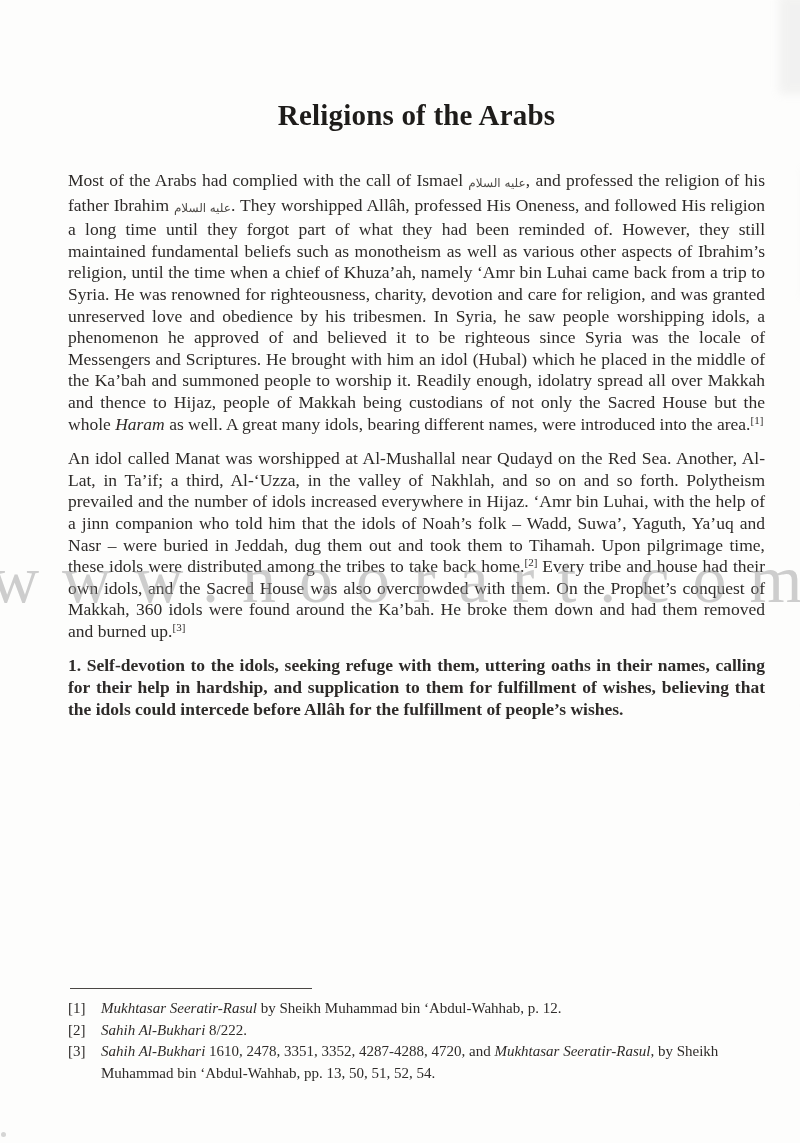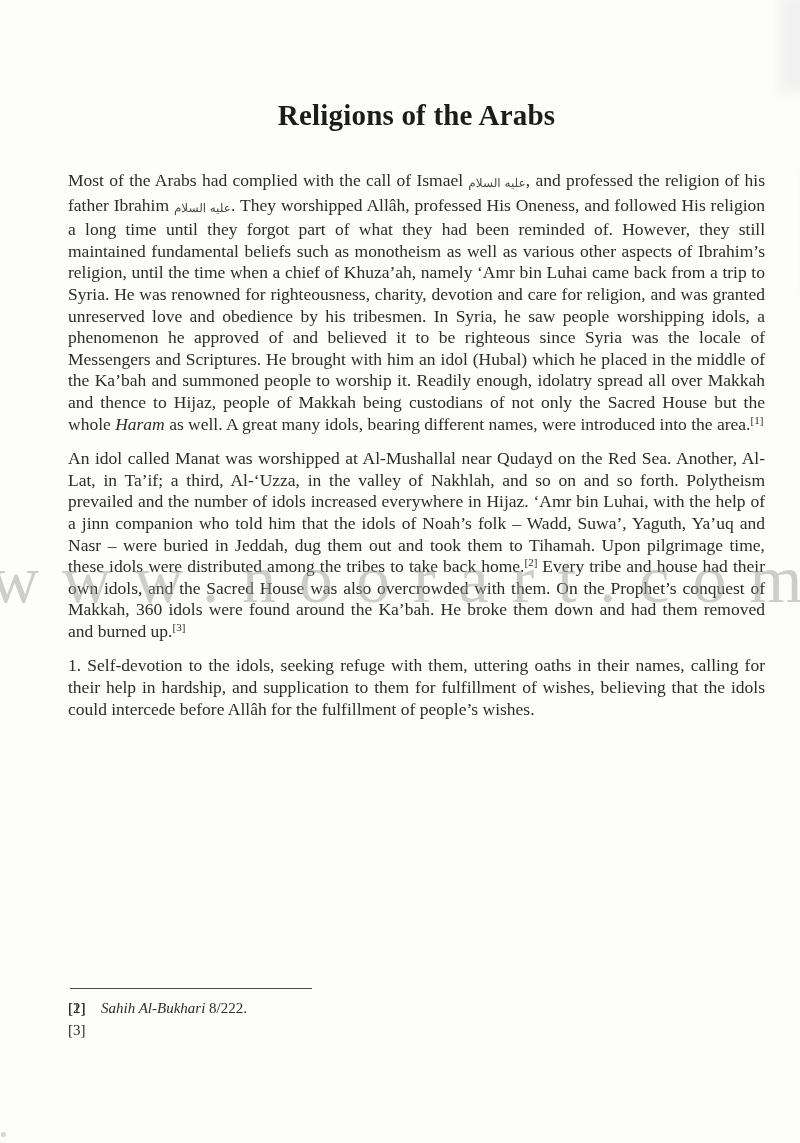--- a/index.html
+++ b/index.html
@@ -26,21 +26,21 @@
     font-weight:bold;
     letter-spacing:0.2px;
     color:#1e1c1a;
   }
   .body-text p{
     margin:0 0 13px 0;
     text-align:justify;
     font-size:17.5px;
     line-height:21.6px;
   }
-  .body-text p:last-child{margin-bottom:0;}
+  .body-text p:last-child{margin-bottom:0;font-weight:bold;}
   sup.fnref{
     font-size:11px;
     line-height:0;
     vertical-align:6px;
     letter-spacing:0;
   }
   .pbuh{
     font-size:12px;
     color:#4f4c49;
     letter-spacing:-0.5px;
@@ -106,19 +106,19 @@
         <p><span>An idol called Manat was worshipped at Al-Mushallal near Qudayd on the Red Sea. Another, Al-Lat, in Ta’if; a third, Al-‘Uzza, in the valley of Nakhlah, and so on and so forth. Polytheism prevailed and the number of idols increased everywhere in Hijaz. ‘Amr bin Luhai, with the help of a jinn companion who told him that the idols of Noah’s folk – Wadd, Suwa’, Yaguth, Ya’uq and Nasr – were buried in Jeddah, dug them out and took them to Tihamah. Upon pilgrimage time, these idols were distributed among the tribes to take back home.</span><sup class="fnref">[2]</sup><span> Every tribe and house had their own idols, and the Sacred House was also overcrowded with them. On the Prophet’s conquest of Makkah, 360 idols were found around the Ka’bah. He broke them down and had them removed and burned up.</span><sup class="fnref">[3]</sup></p>
         <p><span>1. Self-devotion to the idols, seeking refuge with them, uttering oaths in their names, calling for their help in hardship, and supplication to them for fulfillment of wishes, believing that the idols could intercede before Allâh for the fulfillment of people’s wishes.</span></p>
       </div>
   </div>
 
   <div class="watermark">www.noorart.com</div>
 
   <div class="footnotes">
     <div class="fn-rule"></div>
     <div id="footnote-list">
-        <div class="footnote"><span class="fn-marker">[1]</span></div>
+        <div class="footnote"><span class="fn-marker">[1]</span><span><i>Mukhtasar Seeratir-Rasul</i><span> by Sheikh Muhammad bin ‘Abdul-Wahhab, p. 12.</span></span></div>
         <div class="footnote"><span class="fn-marker">[2]</span><span><i>Sahih Al-Bukhari</i><span> 8/222.</span></span></div>
-        <div class="footnote"><span class="fn-marker">[3]</span></div>
+        <div class="footnote"><span class="fn-marker">[3]</span><span><i>Sahih Al-Bukhari</i><span> 1610, 2478, 3351, 3352, 4287-4288, 4720, and </span><i>Mukhtasar Seeratir-Rasul</i><span>, by Sheikh Muhammad bin ‘Abdul-Wahhab, pp. 13, 50, 51, 52, 54.</span></span></div>
       </div>
   </div>
 
 </div>
 
 </body></html>

